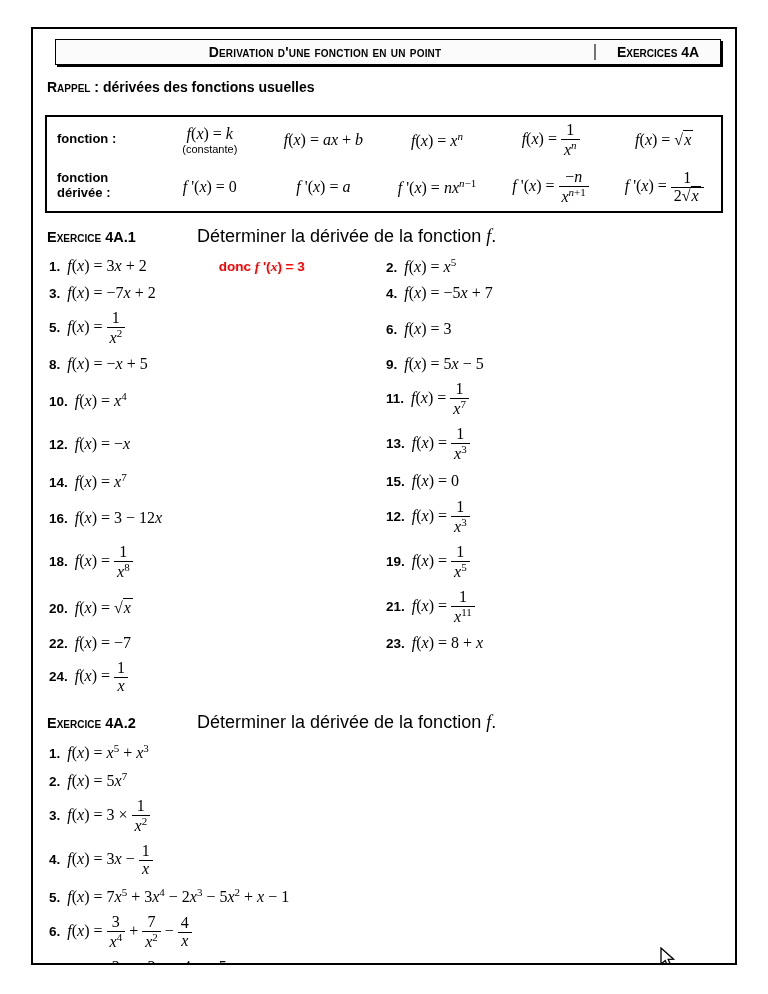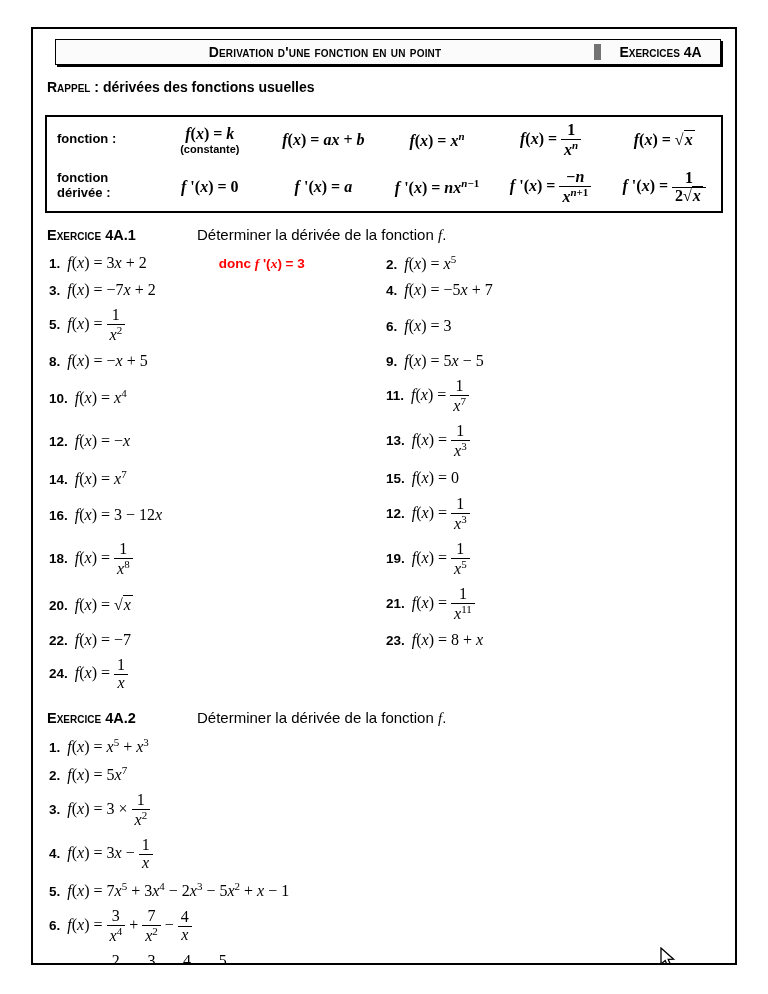--- a/index.html
+++ b/index.html
@@ -7,43 +7,43 @@
   .page {
     width: 706px; height: 938px; margin: 27px auto 29px;
     border: 2px solid #000; padding: 8px 12px 12px; position: relative; overflow: hidden;
     background: #fff;
   }
   
   .hdr { display: flex; align-items: center; border: 1px solid #000;
          box-shadow: 2px 2px 0 #000; height: 26px; margin: 2px 2px 14px 10px; background: #fbfbfb; }
   .hdr-title { flex: 1; display: flex; align-items: center; justify-content: center;
                font-weight: bold; font-variant: small-caps; font-size: 14px; letter-spacing: .2px; }
-  .hdr-badge { width: 126px; border-left: 7px solid #737373; display: flex; align-items: center;
+  .hdr-badge { width: 126px; border-left: 2px solid #737373; display: flex; align-items: center;
                justify-content: center; font-weight: bold; font-variant: small-caps; font-size: 14px; }
   
   .rappel { font-weight: bold; font-size: 14px; margin: 8px 0 20px 2px; }
   .sc { font-variant: small-caps; }
   
   .tbl { border: 2px solid #000; display: grid; grid-template-columns: 106px repeat(5, 1fr); }
   .tbl .lbl { font-weight: bold; font-size: 13px; padding: 2px 2px 6px 10px;
               display: flex; align-items: center; }
   .tbl .cel { display: flex; flex-direction: column; align-items: center; justify-content: center;
-              padding: 5px 2px; font-weight: bold; }
+              padding: 5px 2px; }
   .cnote { font-size: 11px; }
   
   .m { font-family: "Liberation Serif", serif; font-size: 16px; white-space: nowrap; }
   .m sup { font-size: 11px; }
   .fr { display: inline-block; vertical-align: middle; text-align: center; line-height: 1.05; }
   .fr .nu { display: block; border-bottom: 1px solid #000; padding: 0 3px; }
   .fr .de { display: block; padding: 0 3px; }
   .sq .ra { border-top: 1px solid #000; padding: 0 2px 0 1px; }
   
   .exh { display: flex; align-items: baseline; margin: 13px 0 5px 2px; }
   .exh .exlbl { font-weight: bold; font-variant: small-caps; font-size: 14.5px; width: 150px; }
-  .exh .exins { font-size: 15px; text-align: center; }
+  .exh .exins { font-size: 18px; text-align: center; }
   .exins i, .note i { font-family: "Liberation Serif", serif; }
   
   .grid2 { display: grid; grid-template-columns: 1fr 1fr; align-items: center; margin-left: 4px; }
   .list1 { margin-left: 4px; }
   .item { padding: 4px 0; }
   .num { font-weight: bold; font-size: 13.5px; margin-right: 7px; }
   .note { font-weight: bold; font-size: 13.5px; margin-left: 72px; }
   
   .cursor { position: absolute; right: 58px; bottom: -6px; }
 </style>

